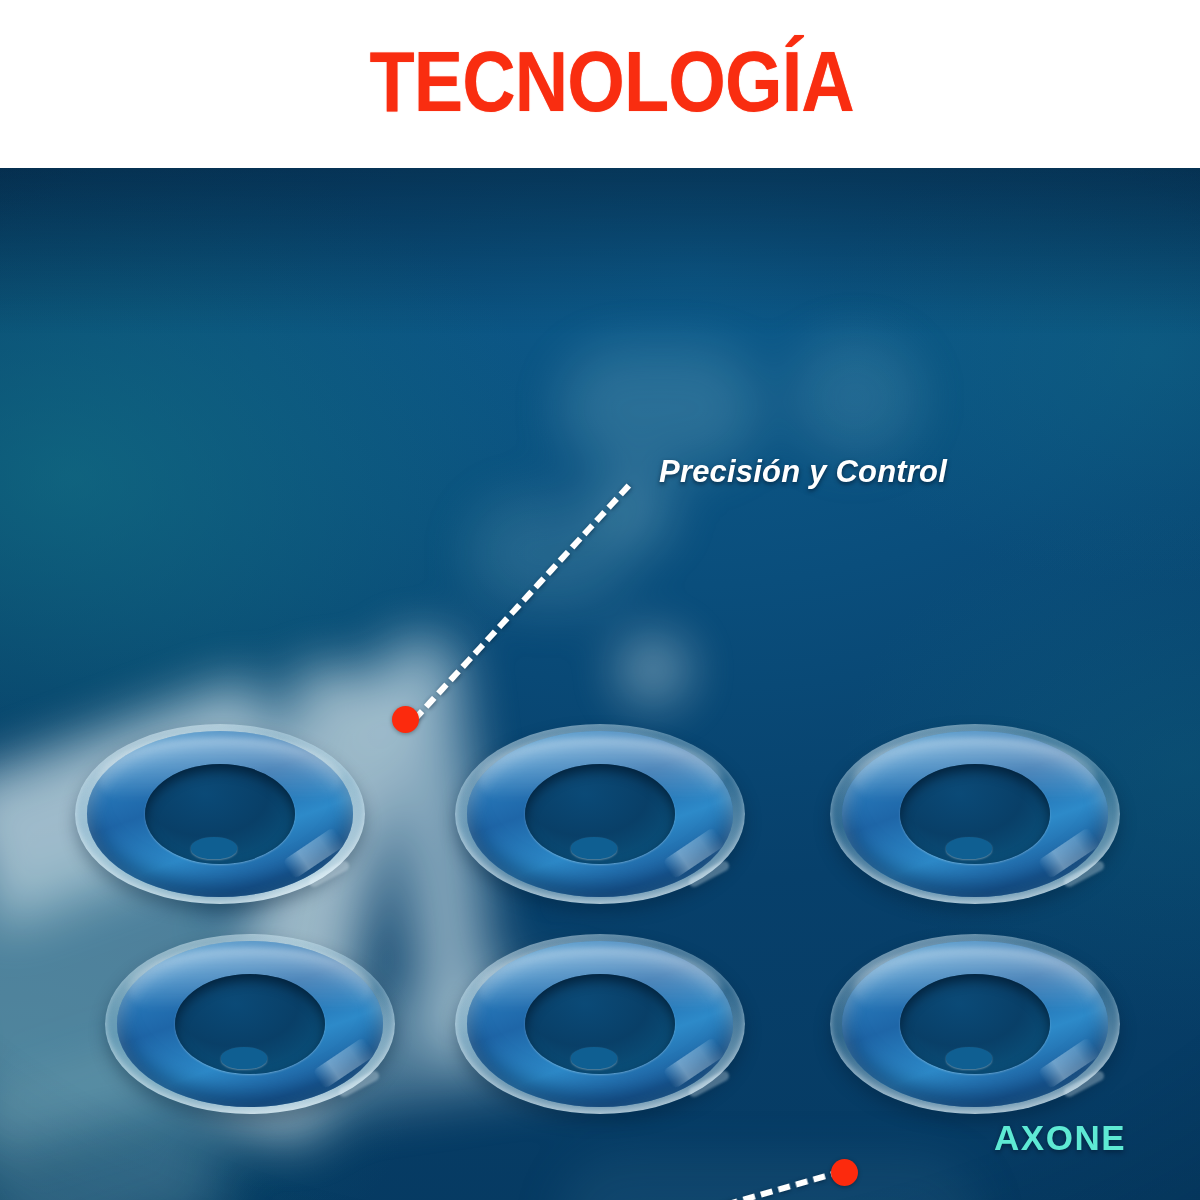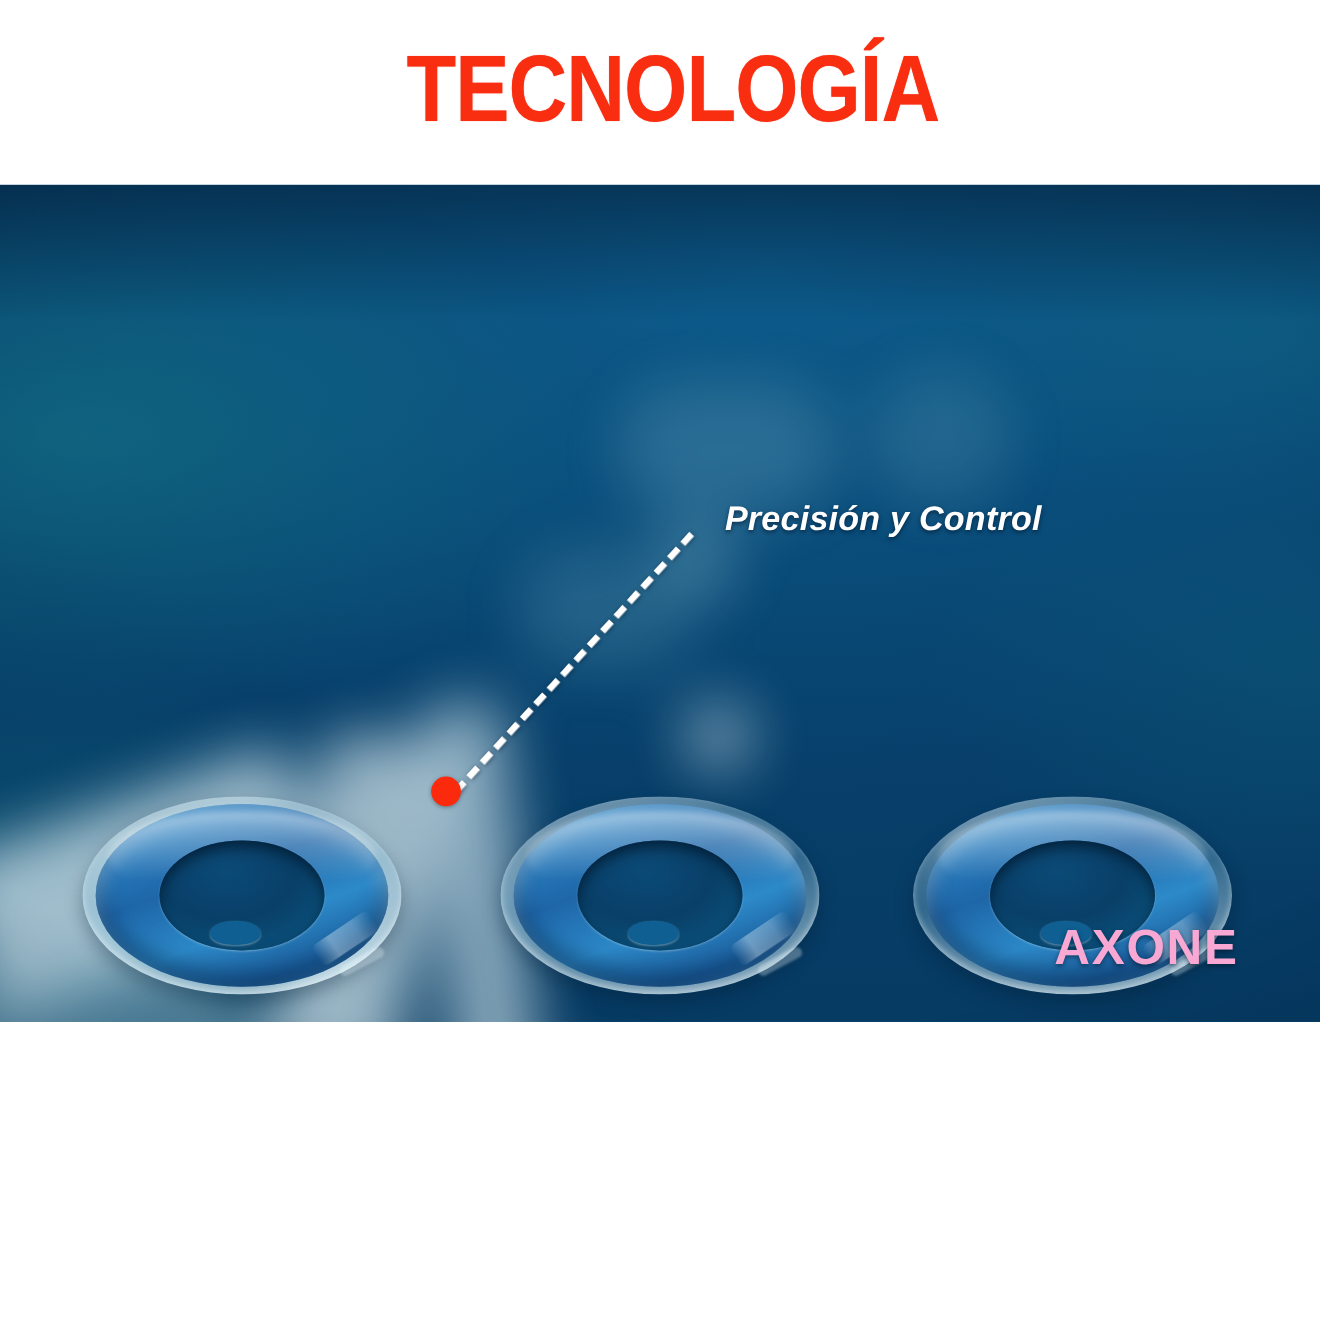--- a/index.html
+++ b/index.html
@@ -14,21 +14,21 @@
   .header-title{
     font-size:86px;line-height:1;font-weight:bold;color:#f92d10;
     letter-spacing:-1px;
     transform:scaleX(0.86);transform-origin:center center;
     white-space:nowrap;
     text-shadow:0 0 1px rgba(249,45,16,.6);
     padding-bottom:6px;
   }
 
   
-  .photo{position:absolute;left:0;top:168px;width:1200px;height:761px;overflow:hidden;
+  .photo{position:absolute;left:0;top:168px;width:1200px;height:1032px;overflow:hidden;
          background:#0a4a76;}
 
   
   .bg-base{position:absolute;inset:0;
     background:
       radial-gradient(120% 95% at 58% 10%, #0d5c8c 0%, #0a4e7c 32%, #07406b 62%, #063a62 100%);
   }
   
   .bg-teal{position:absolute;inset:0;
     background:
@@ -141,22 +141,22 @@
        background:#fc2a0d;box-shadow:0 1px 4px rgba(0,0,0,.35);}
   .dot-top{left:392px;top:538px;}
   .dot-bottom{left:831px;top:991px;}
 
   .dash{position:absolute;height:0;border-top:6px dashed #ffffff;
         transform-origin:left center;filter:drop-shadow(0 1px 2px rgba(0,20,40,.5));}
   .dash-top{left:414px;top:549px;width:318px;transform:rotate(-47.5deg);}
   .dash-bottom{left:533px;top:1089px;width:322px;transform:rotate(-16deg);}
 
   
-  .logo{position:absolute;right:74px;bottom:42px;color:#f9a8d4;
-        font-size:45px;font-weight:bold;letter-spacing:1.5px;
+  .logo{position:absolute;right:74px;bottom:42px;color:#5eead4;
+        font-size:35px;font-weight:bold;letter-spacing:1.5px;
         text-shadow:0 2px 5px rgba(0,16,34,.55);}
 </style>
 </head>
 <body>
 
 <div id="stage">
 
   <div class="header-band">
     <div class="header-title">TECNOLOGÍA</div>
   </div>

